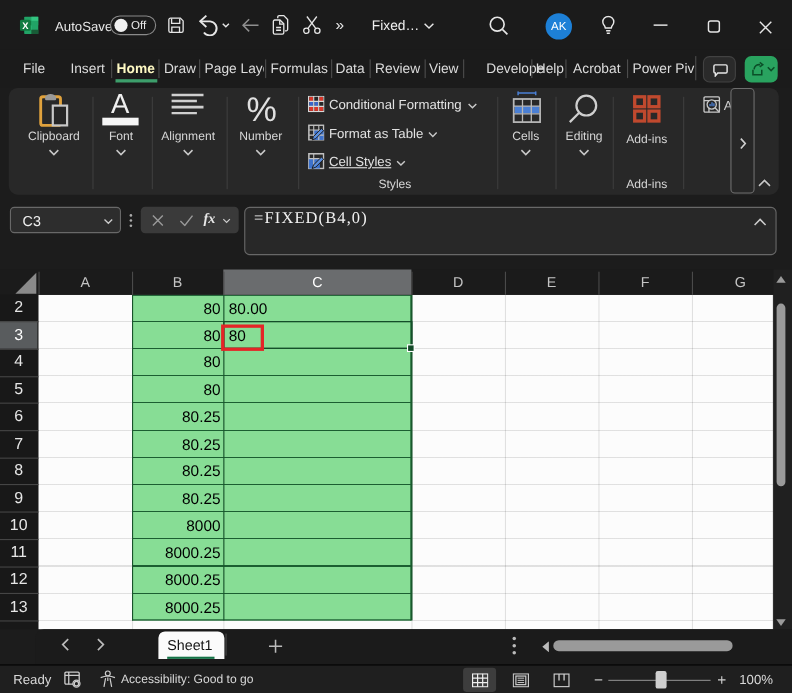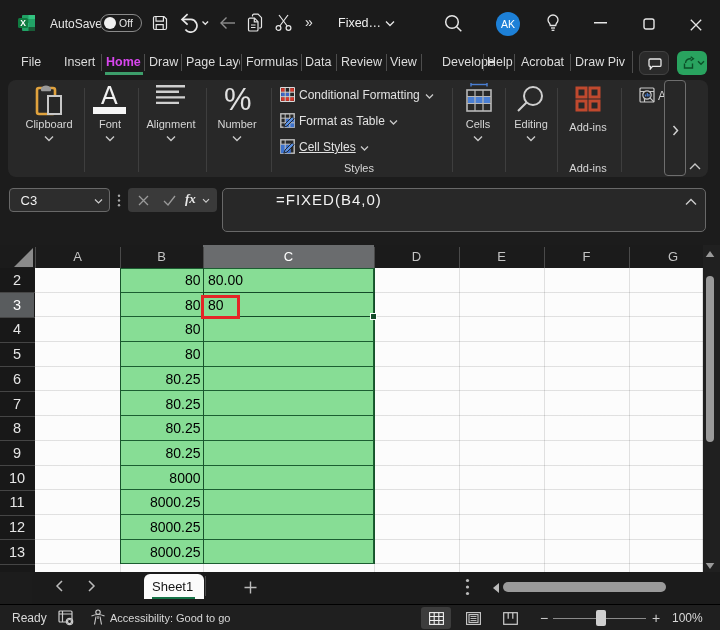--- a/index.html
+++ b/index.html
@@ -94,32 +94,32 @@
         <rect x="1" y="1" width="10" height="10" rx="2"></rect>
       </svg>
     <svg class="abs" style="left:690px;top:19px;" width="12" height="12" viewBox="0 0 12 12" stroke="#e6e6e6" stroke-width="1.3">
         <path d="M0.8 0.8 L11.2 11.2 M11.2 0.8 L0.8 11.2"></path>
       </svg>
   </div>
 
   <div class="abs" id="menubar" style="left:0;top:45px;width:720px;height:35px;background:#1b1b1b;font-size:12.5px;color:#dcdcdc;text-align:center;">
     <div class="txt" style="left:21px;top:10px;">File</div>
     <div class="txt" style="left:64px;top:10px;">Insert</div>
-    <div class="txt" style="left:106px;top:10px;color:#d946ef;font-weight:bold;">Home</div>
+    <div class="txt" style="left:106px;top:10px;color:#fef9c3;font-weight:bold;">Home</div>
     <div class="abs" style="left:105px;top:27.4px;width:38px;height:2.2px;background:#3d9e6b;"></div>
     <div class="txt" style="left:149px;top:10px;">Draw</div>
     <div class="txt" style="left:186px;top:10px;width:54px;overflow:hidden;">Page Layou</div>
     <div class="txt" style="left:246px;top:10px;">Formulas</div>
     <div class="txt" style="left:305px;top:10px;">Data</div>
     <div class="txt" style="left:341px;top:10px;">Review</div>
     <div class="txt" style="left:390px;top:10px;">View</div>
     <div class="txt" style="left:426px;top:10px;margin-left:16px;">Develope</div>
     <div class="txt" style="left:487px;top:10px;">Help</div>
     <div class="txt" style="left:521px;top:10px;">Acrobat</div>
-    <div class="txt" style="left:575px;top:10px;">Draw Piv</div>
+    <div class="txt" style="left:575px;top:10px;">Power Piv</div>
     <div class="abs sep" style="left:101px;"></div>
     <div class="abs sep" style="left:144px;"></div>
     <div class="abs sep" style="left:181px;"></div>
     <div class="abs sep" style="left:241px;"></div>
     <div class="abs sep" style="left:301px;"></div>
     <div class="abs sep" style="left:336px;"></div>
     <div class="abs sep" style="left:386px;"></div>
     <div class="abs sep" style="left:421px;"></div>
     <div class="abs sep" style="left:483px;"></div>
     <div class="abs sep" style="left:514px;"></div>
@@ -291,21 +291,21 @@
         </svg>
       <svg class="abs" style="left:35px;top:7px;" width="13" height="11" viewBox="0 0 13 11" fill="none" stroke="#9a9a9a" stroke-width="1.3">
           <path d="M1 6 l4 4 7-9"></path>
         </svg>
       <div class="txt" style="left:57px;top:2.5px;font-size:13px;font-style:italic;color:#e8e8e8;font-family:'Liberation Serif',serif;font-weight:bold;">fx</div>
       <svg class="abs" style="left:74px;top:10px;" width="8" height="6" viewBox="0 0 8 6" fill="none" stroke="#ccc" stroke-width="1.1">
           <path d="M1 1.2 l3 3 3-3"></path>
         </svg>
     </div>
     <div class="abs" style="left:222px;top:8px;width:484px;height:44px;background:#282828;border:1px solid #686868;border-radius:5px;">
-      <div class="txt" style="left:8px;top:2px;font-size:15px;letter-spacing:1px;color:#f2f2f2;font-family:Liberation Sans, sans-serif;margin-left:45px;">=FIXED(B4,0)</div>
+      <div class="txt" style="left:8px;top:2px;font-size:15px;letter-spacing:1px;color:#f2f2f2;font-family:Liberation Serif, serif;">=FIXED(B4,0)</div>
       <svg class="abs" style="left:462px;top:9px;" width="12" height="8" viewBox="0 0 12 8" fill="none" stroke="#ccc" stroke-width="1.4">
           <path d="M1 6.5 L6 1.5 l5 5"></path>
         </svg>
     </div>
   </div>
 
   <div class="abs" id="grid" style="left:0;top:245px;width:720px;height:327px;background:#181818;">
 
     <div class="abs" style="left:35px;top:22.5px;width:668px;height:304.5px;background:#fcfcfc;"></div>
 

